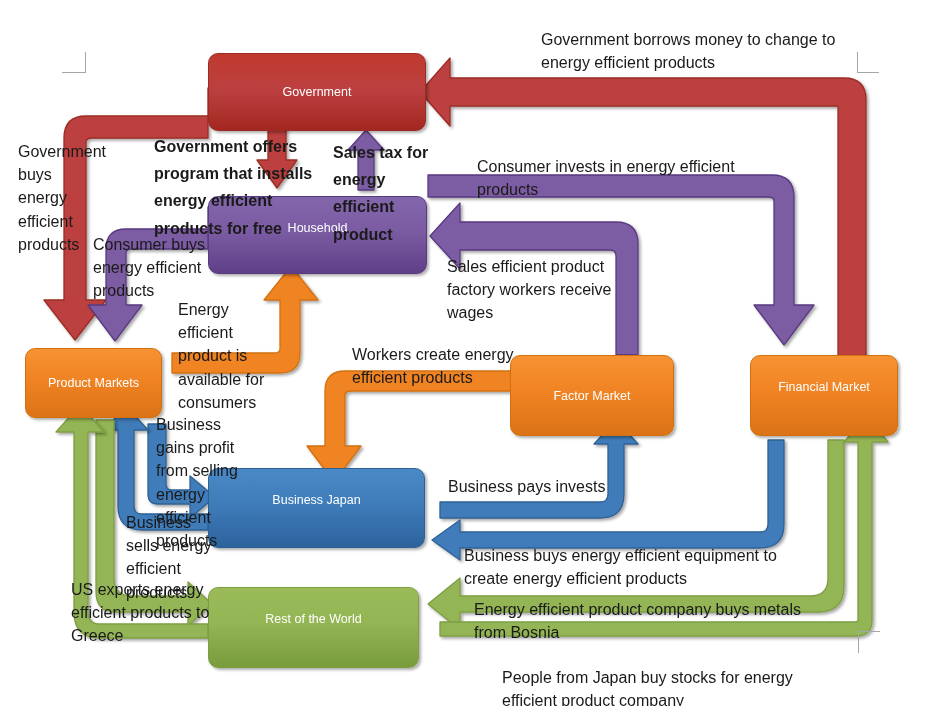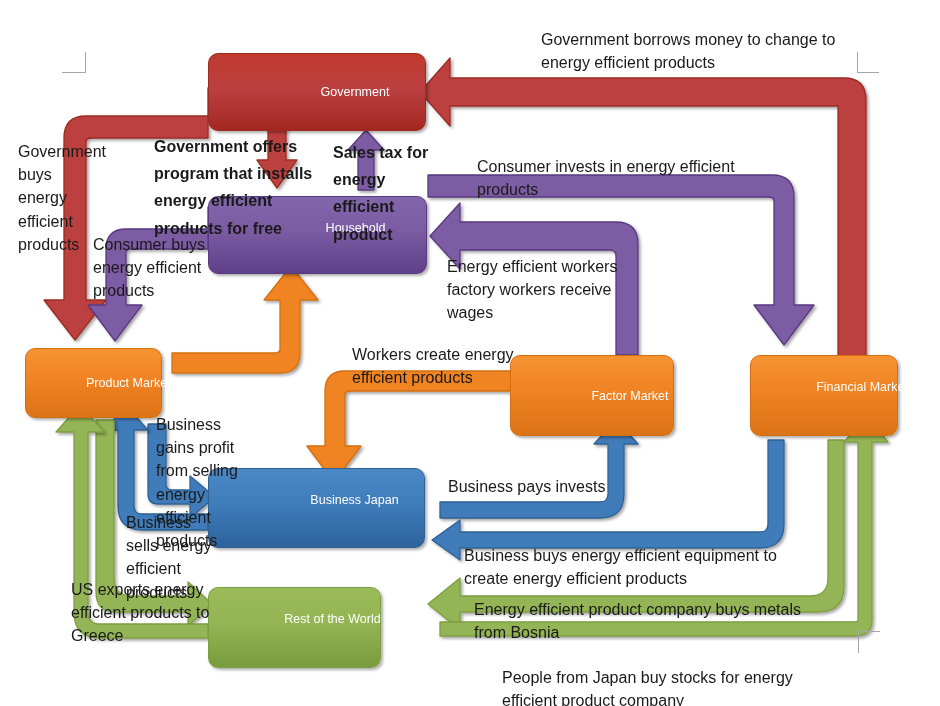--- a/index.html
+++ b/index.html
@@ -17,21 +17,21 @@
   .node{
     position:absolute;
     border-radius:10px;
     box-shadow:2px 2px 3px rgba(0,0,0,0.32);
     color:#ffffff;
     font-size:12.5px;
     text-align:center;
     box-sizing:border-box;
     z-index:5;
   }
-  .node span{display:block;width:100%;padding-left:38px;}
+  .node span{display:block;width:100%;}
   .node.center span{position:absolute;top:50%;left:0;transform:translateY(-50%);}
   .node.topalign span{position:absolute;top:24px;left:0;}
 
   .n-gov{background:linear-gradient(180deg,#c0392e 0%,#bc4040 45%,#a32720 100%);border:1px solid #9c2b22;}
   .n-house{background:linear-gradient(180deg,#8266ab 0%,#7b5ba2 45%,#5f3f87 100%);border:1px solid #5a3a80;}
   .n-prod{background:linear-gradient(180deg,#f79232 0%,#f08323 45%,#db7317 100%);border:1px solid #d2700f;}
   .n-factor{background:linear-gradient(180deg,#f79232 0%,#f08323 45%,#db7317 100%);border:1px solid #d2700f;}
   .n-fin{background:linear-gradient(180deg,#f79232 0%,#f08323 45%,#db7317 100%);border:1px solid #d2700f;}
   .n-biz{background:linear-gradient(180deg,#4a89c6 0%,#3f7cba 45%,#2c639d 100%);border:1px solid #2f6194;}
   .n-row{background:linear-gradient(180deg,#9bbb59 0%,#94b554 45%,#789b3c 100%);border:1px solid #7d9e41;}
@@ -147,38 +147,39 @@
   </div>
 
   <div class="node n-fin topalign" style="left:750px;top:355px;width:148px;height:81px;">
     <span>Financial Market</span>
   </div>
 
   <div class="node n-biz topalign" style="left:208px;top:468px;width:217px;height:80px;">
     <span>Business Japan</span>
   </div>
 
-  <div class="node n-row topalign" style="left:208px;top:587px;width:173px;height:81px;">
+  <div class="node n-row topalign" style="left:208px;top:587px;width:211px;height:81px;">
     <span>Rest of the World</span>
   </div>
 
   <div class="lbl" style="left:541px;top:28px;width:300px;">Government borrows money to change to energy efficient products</div>
 
   <div class="lbl" style="left:18px;top:140px;width:78px;">Government buys energy efficient products</div>
 
   <div class="lbl bold" style="left:154px;top:133px;width:178px;line-height:1.7;">Government offers program that installs energy efficient products for free</div>
 
   <div class="lbl bold" style="left:333px;top:139px;width:110px;line-height:1.7;">Sales tax for energy efficient product</div>
 
   <div class="lbl" style="left:477px;top:155px;width:280px;">Consumer invests in energy efficient products</div>
 
   <div class="lbl" style="left:93px;top:233px;width:134px;">Consumer buys energy efficient products</div>
 
-  <div class="lbl" style="left:447px;top:255px;width:178px;">Energy efficient workers factory workers receive wages</div>
-
+  <div class="lbl" style="left:447px;top:255px;width:178px;">Sales efficient product factory workers receive wages</div>
+
+  <div class="lbl" style="left:178px;top:298px;width:94px;">Energy efficient product is available for consumers</div>
 
   <div class="lbl" style="left:352px;top:343px;width:178px;">Workers create energy efficient products</div>
 
   <div class="lbl" style="left:156px;top:413px;width:104px;">Business gains profit from selling energy efficient products</div>
 
   <div class="lbl" style="left:126px;top:511px;width:86px;">Business sells energy efficient products</div>
 
   <div class="lbl" style="left:448px;top:475px;width:160px;">Business pays invests</div>
 
   <div class="lbl" style="left:464px;top:544px;width:330px;">Business buys energy efficient equipment to create energy efficient products</div>

